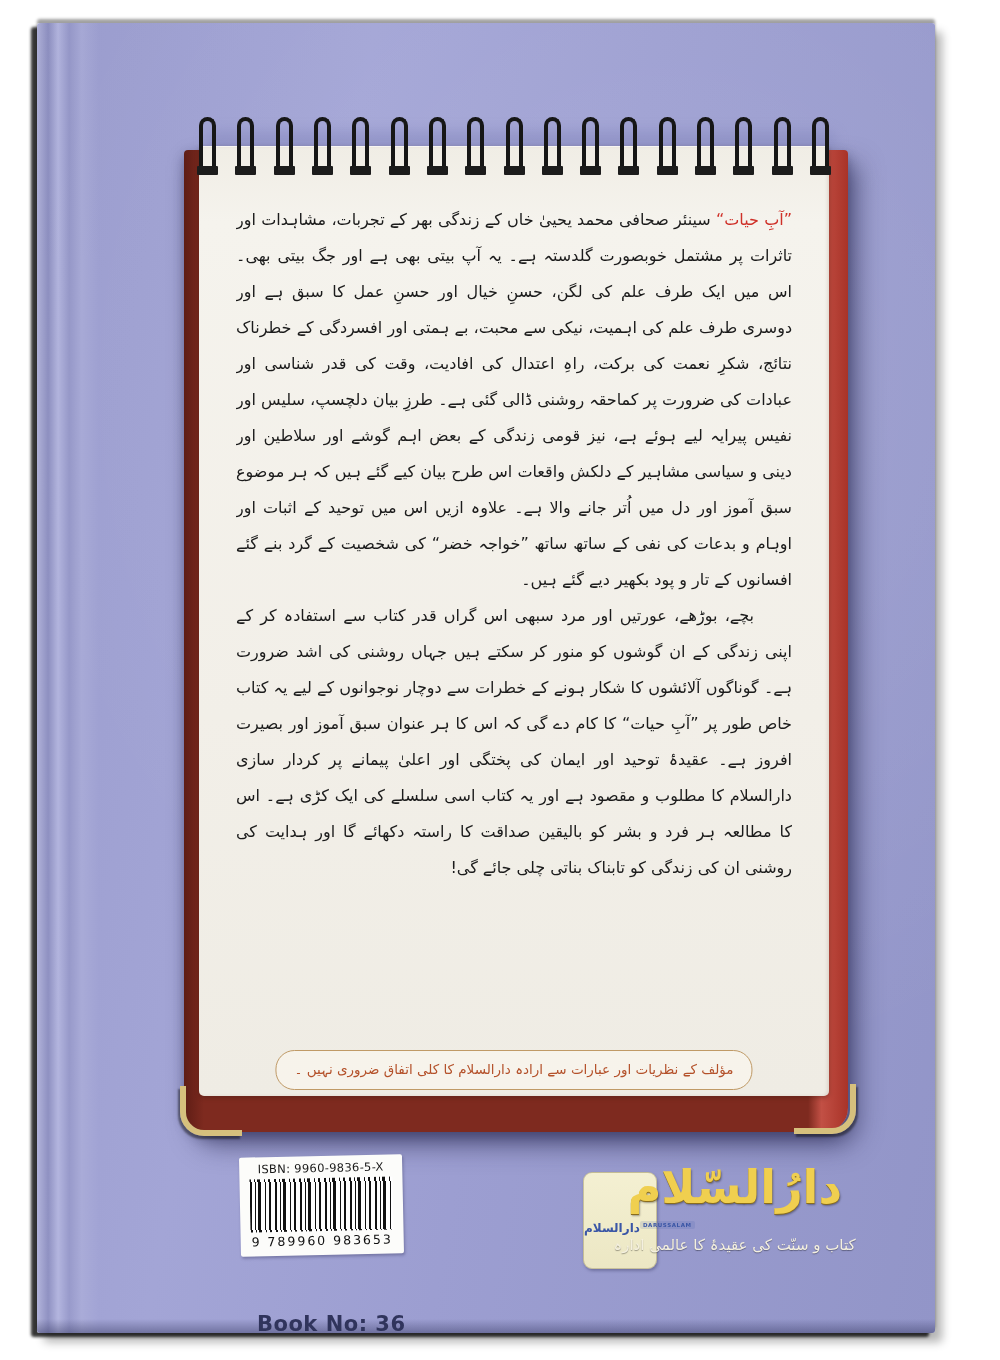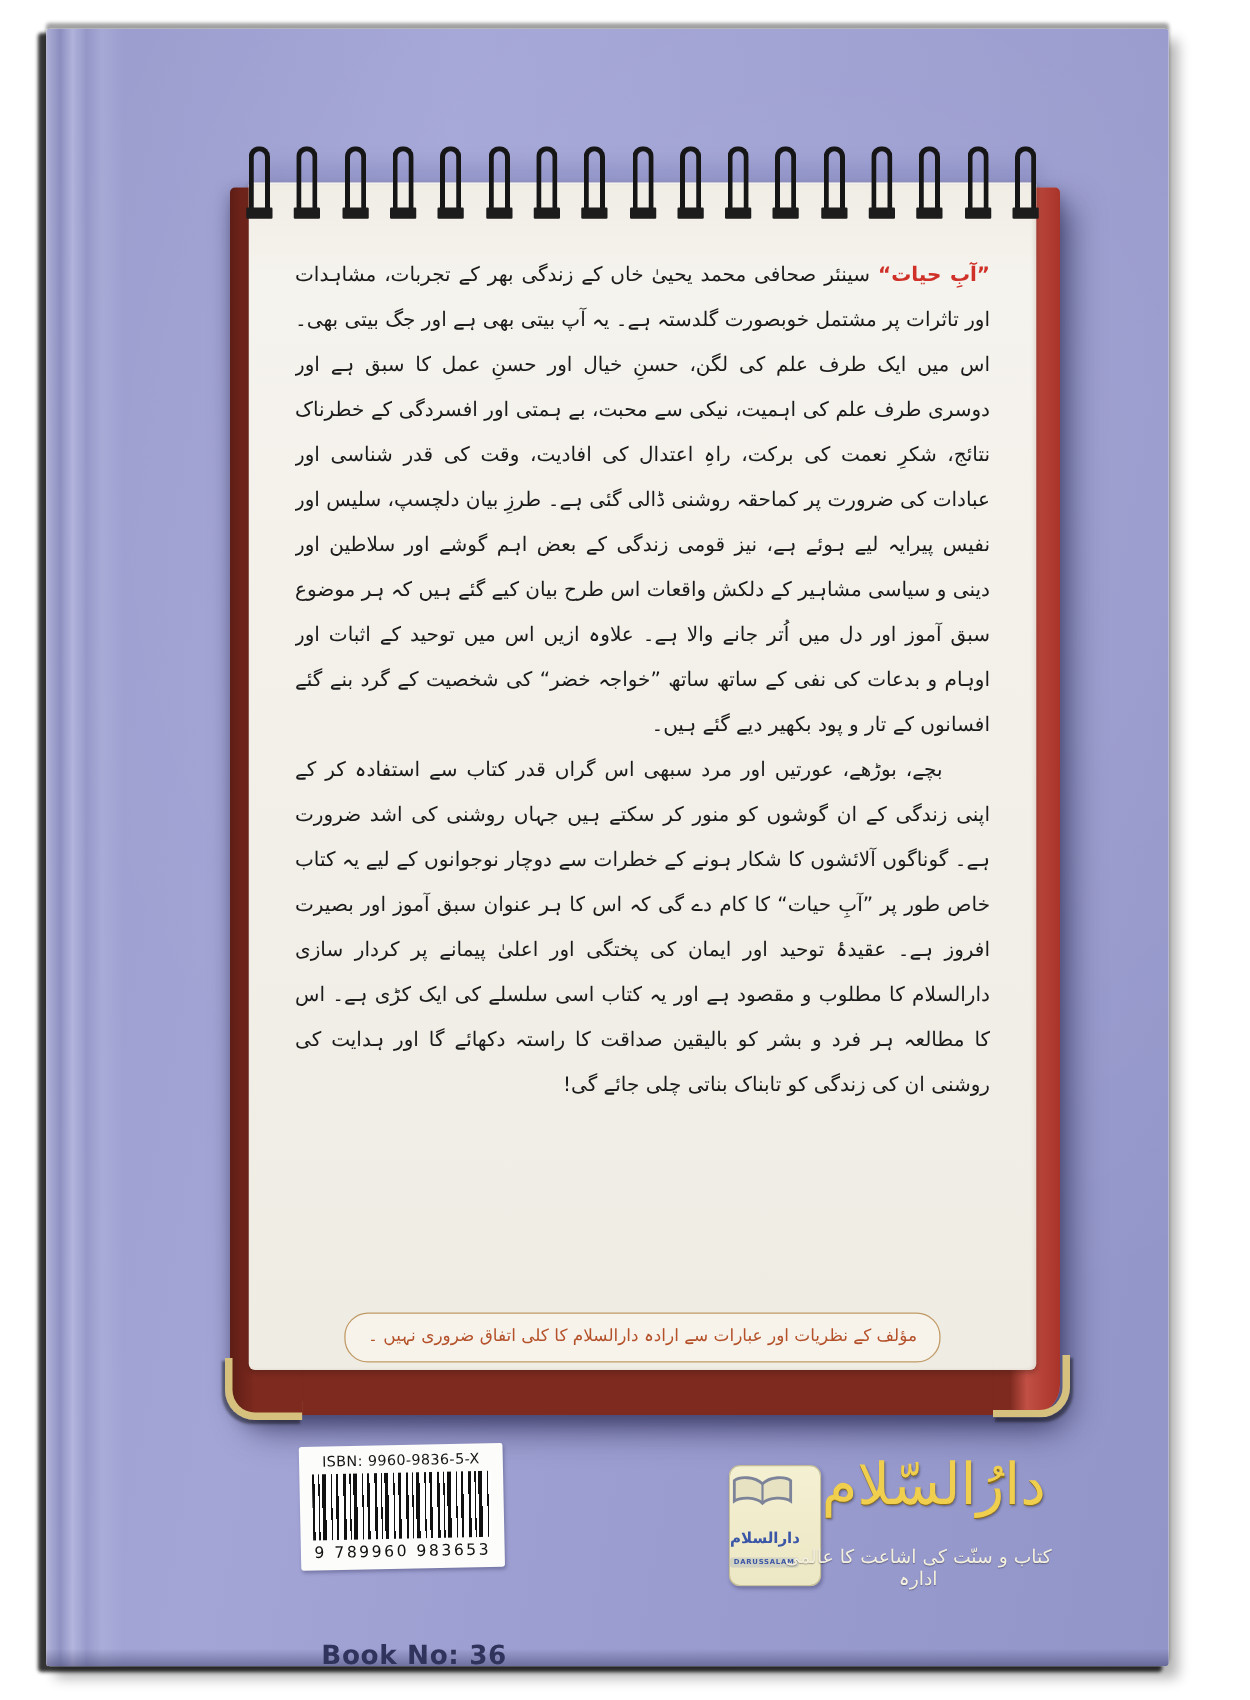--- a/index.html
+++ b/index.html
@@ -69,21 +69,21 @@
     background:#1c1c1c;border-radius:1px;
   }
   
   .blurb{
     position:absolute;left:236px;top:202px;width:556px;height:845px;overflow:hidden;
     direction:rtl;text-align:justify;
     font-size:16px;line-height:36px;color:#1b1b1b;
   }
   .blurb p{margin:0;}
   .blurb p.indent{text-indent:38px;}
-  .blurb .red{color:#cf3028;font-weight:bold;}
+  .blurb .red{color:#cf3028;font-weight:normal;}
   .disclaimer{
     position:absolute;left:514px;top:1050px;transform:translateX(-50%);
     height:38px;line-height:36px;padding:0 18px;white-space:nowrap;
     border:1px solid #c09a66;border-radius:19px;
     background:rgba(250,247,238,.65);
     color:#b4512a;font-size:13.5px;direction:rtl;text-align:center;
   }
   
   .isbn-panel{
     position:absolute;left:240px;top:1156px;width:163px;height:99px;
@@ -100,30 +100,30 @@
   }
   .digits{font-size:12.5px;text-align:center;letter-spacing:2px;margin-top:2px;color:#111;}
   .book-no{
     position:absolute;left:257px;top:1312px;
     font-size:21px;font-weight:bold;letter-spacing:.5px;color:#30345c;
   }
   .emblem{
     position:absolute;left:583px;top:1172px;width:72px;height:95px;
     background:linear-gradient(180deg,#f4f0d2,#ece7c4);
     border-radius:9px;border:1px solid rgba(120,110,60,.35);
-    display:flex;flex-direction:column;align-items:flex-start;
+    display:flex;flex-direction:row;align-items:center;
     box-shadow:1px 2px 3px rgba(40,40,80,.35);
   }
   .emblem svg{margin-top:6px;}
   .emblem-name{font-size:12px;font-weight:bold;color:#3a56a6;margin-top:14px;direction:rtl;}
   .emblem-latin{font-size:5.5px;font-weight:bold;color:#3a56a6;letter-spacing:.6px;margin-top:9px;
     background:rgba(58,86,166,.15);padding:1px 3px;border-radius:2px;}
   .wordmark{
     position:absolute;left:652px;top:1160px;width:190px;
-    font-size:46px;font-weight:normal;text-align:center;direction:rtl;
+    font-size:46px;font-weight:bold;text-align:center;direction:rtl;
     color:#f0cf4f;text-shadow:0 1px 0 #8a6d1d, 1px 2px 2px rgba(0,0,0,.35);
   }
   .tagline{
     position:absolute;left:612px;top:1236px;width:245px;
     font-size:15px;text-align:center;direction:rtl;color:#f4f0df;
     text-shadow:0 1px 1px rgba(0,0,0,.35);
   }
 </style>
 </head>
 <body>
@@ -175,13 +175,13 @@
 <div class="emblem">
   <svg width="52" height="30" viewBox="0 0 60 32">
     <path d="M30 8 C 23 1, 9 1, 4 5 L4 24 C 10 20, 24 20, 30 26 C 36 20, 50 20, 56 24 L56 5 C 51 1, 37 1, 30 8 Z" fill="#e7e2c2" stroke="#7d8499" stroke-width="2.6"></path>
     <path d="M30 8 L30 26" stroke="#7d8499" stroke-width="2"></path>
   </svg>
   <div class="emblem-name">دارالسلام</div>
   <div class="emblem-latin">DARUSSALAM</div>
 </div>
 
 <div class="wordmark">دارُالسّلام</div>
-<div class="tagline">کتاب و سنّت کی اشاعت کا عالمی ادارہ</div>
+<div class="tagline">کتاب و سنّت کی عقیدۂ کا عالمی ادارہ</div>
 
 </body></html>

